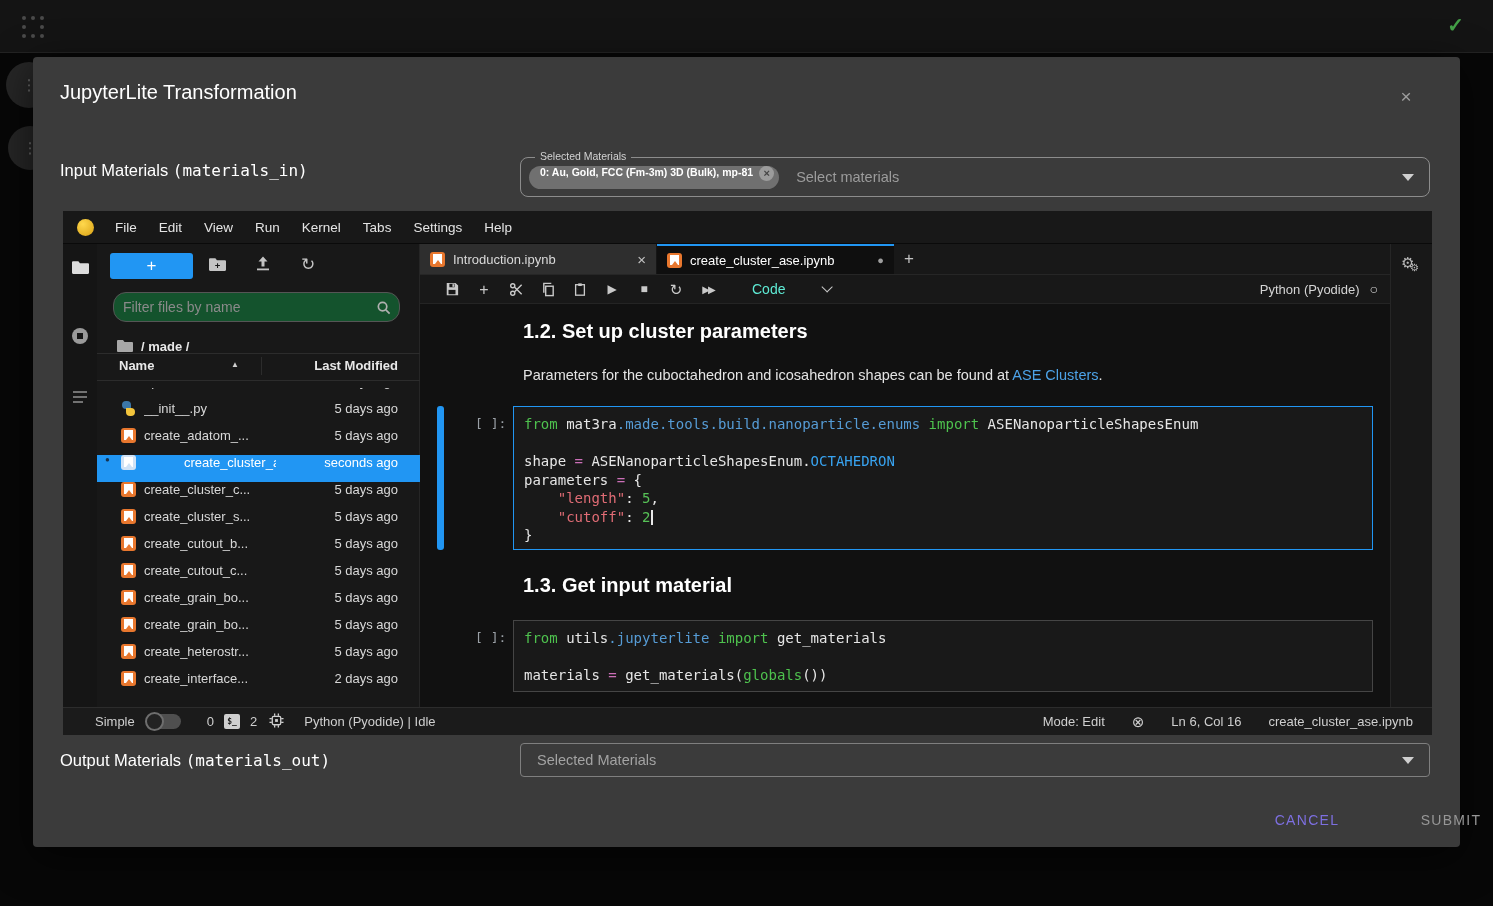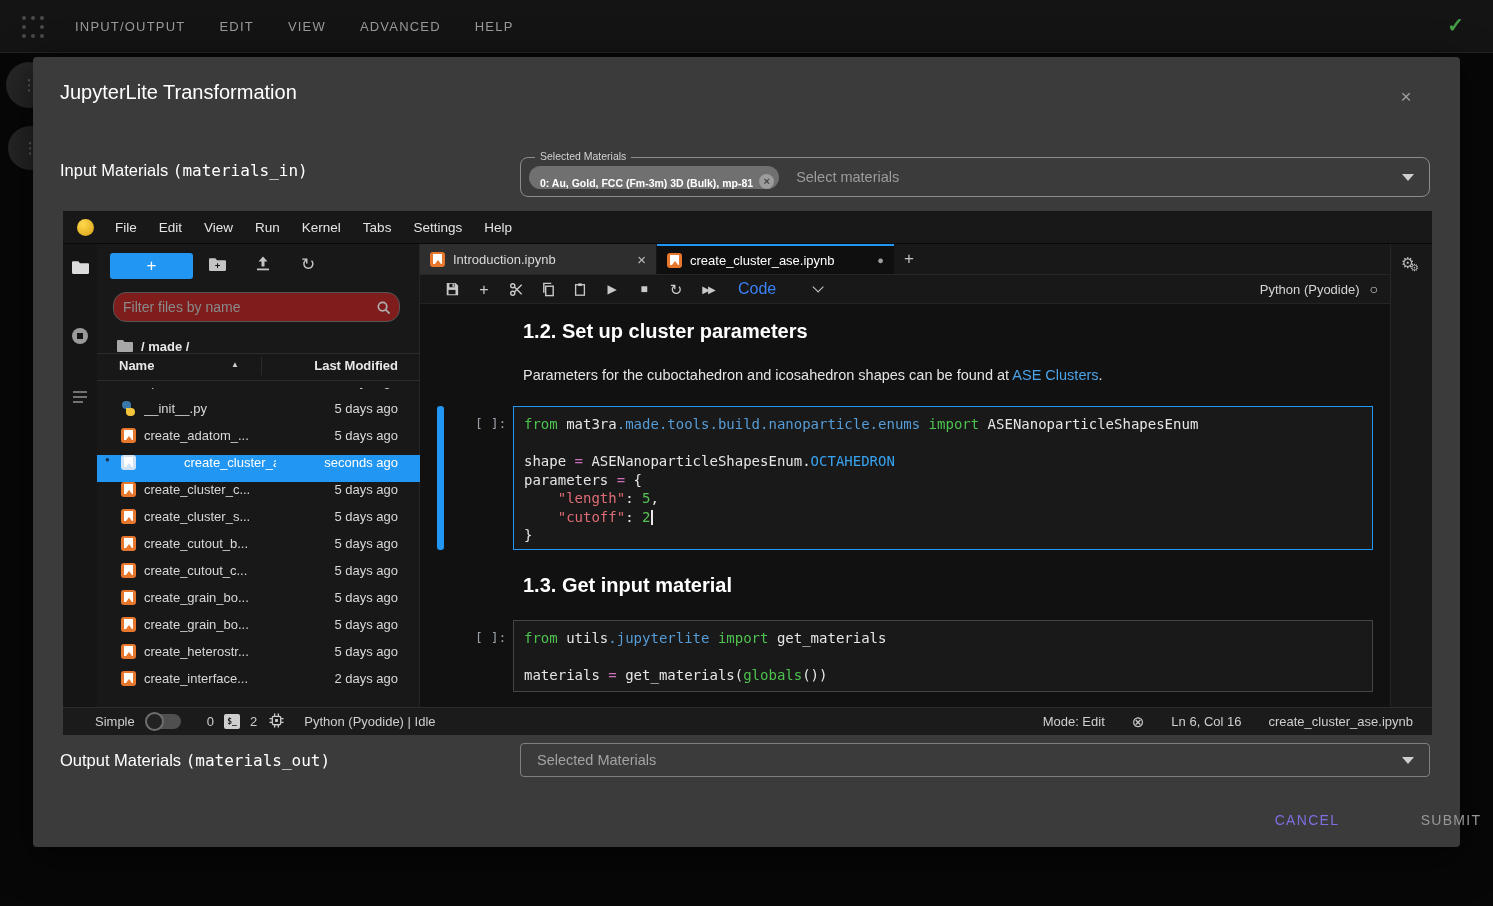--- a/index.html
+++ b/index.html
@@ -28,21 +28,21 @@
   .modal-title { position:absolute; left:27px; top:24px; font-size:20px; color:#fff; }
   .modal-close { position:absolute; right:42px; top:28px; color:#9e9e9e; font-size:19px; width:24px; height:24px;
     display:flex; align-items:center; justify-content:center; cursor:pointer; }
   .io-label { position:absolute; left:27px; font-size:16.5px; color:#fff; }
   .io-label .mono { font-size:16px; }
 
   .sel-field { position:absolute; left:487px; top:100px; width:910px; height:40px;
     border:1px solid #8c8c8c; border-radius:8px; display:flex; align-items:center; padding-left:8px; }
   .sel-legend { position:absolute; left:14px; top:-8px; background:#3b3b3b; padding:0 5px;
     font-size:10.5px; color:#d2d2d2; }
-  .chip { height:23px; background:#707070; border-radius:12px; display:flex; align-items:flex-end;
+  .chip { height:23px; background:#707070; border-radius:12px; display:flex; align-items:flex-start;
     gap:6px; padding:0 5px 0 11px; color:#fff; font-size:10.5px; font-weight:bold; }
   .chip-x { width:15px; height:15px; border-radius:50%; background:#9c9c9c; color:#454545;
     font-size:11px; display:flex; align-items:center; justify-content:center; cursor:pointer; }
   .sel-placeholder { margin-left:17px; color:#9c9c9c; font-size:14.5px; }
   .dd-caret { position:absolute; right:15px; top:16px; width:0; height:0;
     border-left:6px solid transparent; border-right:6px solid transparent; border-top:7px solid #cfcfcf; }
 
   
   .jl-frame { position:absolute; left:30px; top:154px; width:1369px; height:524px; background:#111; }
   .jl-menubar { position:absolute; left:0; top:0; width:1369px; height:33px; background:#181818;
@@ -58,21 +58,21 @@
   .run-circle { width:16px; height:16px; border-radius:50%; background:#9a9a9a; position:relative; }
   .run-circle::after { content:""; position:absolute; left:5px; top:5px; width:6px; height:6px; background:#151515; }
   .act-list { top:146px; }
 
   .fb { position:absolute; left:34px; top:33px; width:323px; height:463px; background:#181818;
     border-right:1px solid #262626; }
   .fb-newbtn { position:absolute; left:13px; top:9px; width:83px; height:26px; background:#2196f3;
     border-radius:3px; color:#fff; font-size:17px; display:flex; align-items:center; justify-content:center; cursor:pointer; }
   .fb-tbic { position:absolute; top:13px; color:#c4c4c4; cursor:pointer; }
   .fb-filter { position:absolute; left:16px; top:48px; width:287px; height:30px; border:1px solid #555;
-    background:#7f1d1d; border-radius:13px; }
+    background:#14532d; border-radius:13px; }
   .fb-filter input { width:100%; height:100%; background:transparent; border:none; outline:none;
     color:#bbb; font-size:14px; padding:0 30px 0 9px; font-family:"Liberation Sans", sans-serif; }
   .fb-filter input::placeholder { color:#8a8a8a; }
   .fb-search { position:absolute; right:8px; top:7px; color:#b0b0b0; }
   .fb-crumb { position:absolute; left:20px; top:92px; height:20px; display:flex; gap:8px;
     align-items:center; color:#a8a8a8; }
   .fb-crumb .crumb-txt { font-size:13px; color:#e8e8e8; font-weight:bold; }
   .fb-header { position:absolute; left:0; top:109px; width:323px; height:28px;
     border-top:1px solid #2c2c2c; border-bottom:1px solid #2c2c2c; color:#e8e8e8; font-size:13px; font-weight:bold; }
   .fbh-name { position:absolute; left:22px; top:4px; }
@@ -109,21 +109,21 @@
   .tab { width:237px; display:flex; align-items:center; gap:8px; padding:0 10px; font-size:13px; cursor:pointer; }
   .tab1 { background:#2e2e2e; color:#d9d9d9; border-right:1px solid #161616; }
   .tab-close { margin-left:auto; color:#c2c2c2; font-size:15px; }
   .tab2 { background:#0f0f0f; color:#fff; border-top:2px solid #2196f3; }
   .tab-dot { margin-left:auto; color:#9e9e9e; font-size:11px; }
   .tab-plus { width:30px; display:flex; align-items:center; justify-content:center; color:#c2c2c2; font-size:17px; cursor:pointer; }
   .nb-toolbar { position:absolute; left:0; top:31px; width:970px; height:29px; background:#181818;
     border-bottom:1px solid #242424; display:flex; align-items:center; padding-left:16px; }
   .tb { width:32px; text-align:center; color:#c9c9c9; cursor:pointer; display:flex; justify-content:center; align-items:center; height:29px; }
   .tb.glyph { font-size:12px; display:block; line-height:29px; }
-  .celltype { margin-left:14px; font-size:16px; color:#3b82f6; cursor:pointer; }
+  .celltype { margin-left:28px; font-size:14px; color:#5eead4; cursor:pointer; }
   .ct-chevron { margin-left:36px; width:8px; height:8px; border-right:1.5px solid #c9c9c9;
     border-bottom:1.5px solid #c9c9c9; transform:rotate(45deg) translateY(-3px); cursor:pointer; }
   .kernel-ind { margin-left:auto; display:flex; align-items:center; gap:10px; padding-right:12px;
     color:#d4d4d4; font-size:13px; }
   .kernel-circle { font-size:14px; color:#cfcfcf; }
 
   .nb-content { position:absolute; left:0; top:62px; width:970px; height:401px; background:#111; }
   .md-h { position:absolute; left:103px; font-size:20px; font-weight:bold; color:#fff; }
   .md-p { position:absolute; left:103px; top:61px; font-size:14.5px; color:#e4e4e4; }
   .md-link { color:#4da3e8; cursor:pointer; }
@@ -176,27 +176,20 @@
   <span class="apps-logo">
     <i style="left:0;top:0"></i>
       <i style="left:9px;top:0"></i>
       <i style="left:18px;top:0"></i>
     <i style="left:0;top:9px"></i>
       <i style="left:18px;top:9px"></i>
     <i style="left:0;top:18px"></i>
       <i style="left:9px;top:18px"></i>
       <i style="left:18px;top:18px"></i>
   </span>
-  <ul class="top-menu">
-    <li>INPUT/OUTPUT</li>
-    <li>EDIT</li>
-    <li>VIEW</li>
-    <li>ADVANCED</li>
-    <li>HELP</li>
-  </ul>
   <span class="check-icon">✓</span>
 </div>
 
 <div class="fab fab1">⋮</div>
 <div class="fab fab2">⋮</div>
 
 <div class="modal">
   <div class="modal-title">JupyterLite Transformation</div>
   <div class="modal-close">×</div>
 

